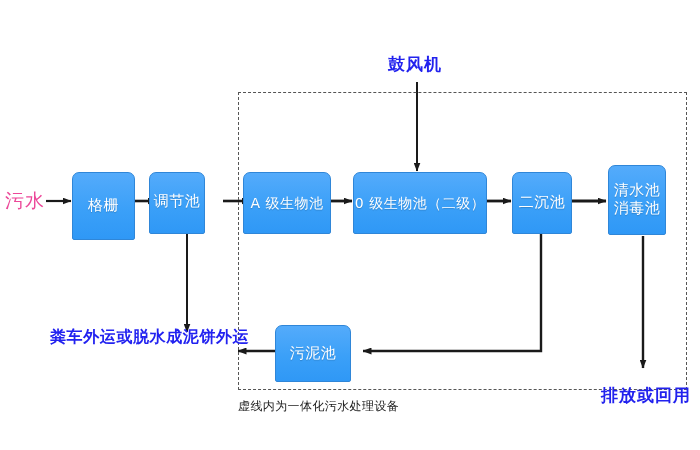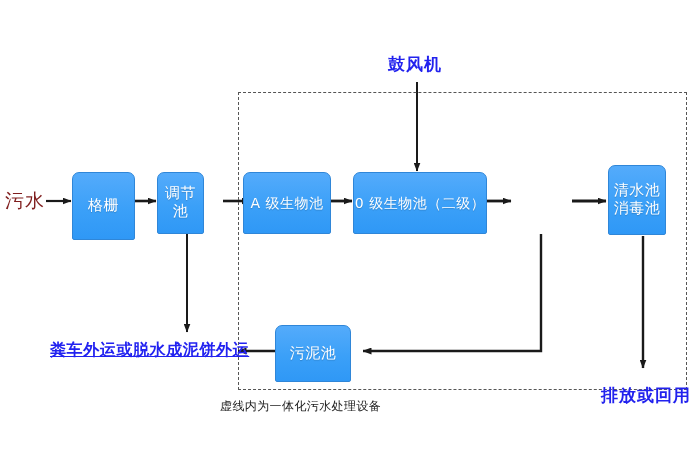--- a/index.html
+++ b/index.html
@@ -41,21 +41,21 @@
     z-index: 3;
   }
   .node.small-text { font-size: 14px; }
   .node .line2 { display: block; }
   .caption {
     position: absolute;
     white-space: nowrap;
     z-index: 4;
   }
   .cap-black {
-    color: #7f1d1d;
+    color: #ec4899;
     font-size: 19px;
     letter-spacing: 1px;
   }
   .cap-blue {
     color: #2222f0;
     font-size: 16px;
     letter-spacing: 0.6px;
     font-weight: 600;
   }
   .cap-blue-lg {
@@ -118,41 +118,44 @@
   </svg>
 
   <div class="caption cap-black" style="left:5px; top:188px;">污水</div>
 
   <div class="caption cap-blue-lg" style="left:388px; top:53px;">鼓风机</div>
 
   <div class="node" style="left:72px; top:172px; width:63px; height:68px;">
     <span>格栅</span>
   </div>
 
-  <div class="node" style="left:157px; top:172px; width:47px; height:62px;">
+  <div class="node" style="left:149px; top:172px; width:56px; height:62px;font-family:Liberation Mono, monospace;">
     <span>调节池</span>
   </div>
 
   <div class="node small-text" style="left:243px; top:172px; width:88px; height:62px;">
     <span>A 级生物池</span>
   </div>
 
   <div class="node small-text" style="left:353px; top:172px; width:134px; height:62px;">
     <span>0 级生物池（二级）</span>
   </div>
 
+  <div class="node" style="left:512px; top:172px; width:60px; height:62px;">
+    <span>二沉池</span>
+  </div>
 
   <div class="node" style="left:608px; top:165px; width:58px; height:70px;">
     <span>清水池</span>
     <span class="line2">消毒池</span>
   </div>
 
   <div class="node" style="left:275px; top:325px; width:76px; height:57px;">
     <span>污泥池</span>
   </div>
 
-  <div class="caption cap-blue" style="left:50px; top:340px;text-decoration:underline;">粪车外运或脱水成泥饼外运</div>
+  <div class="caption cap-blue" style="left:50px; top:327px;">粪车外运或脱水成泥饼外运</div>
 
   <div class="caption cap-blue-lg" style="left:601px; top:384px;">排放或回用</div>
 
-  <div class="caption cap-note" style="left:220px; top:398px;">虚线内为一体化污水处理设备</div>
+  <div class="caption cap-note" style="left:238px; top:398px;">虚线内为一体化污水处理设备</div>
 
 </div>
 
 </body></html>

